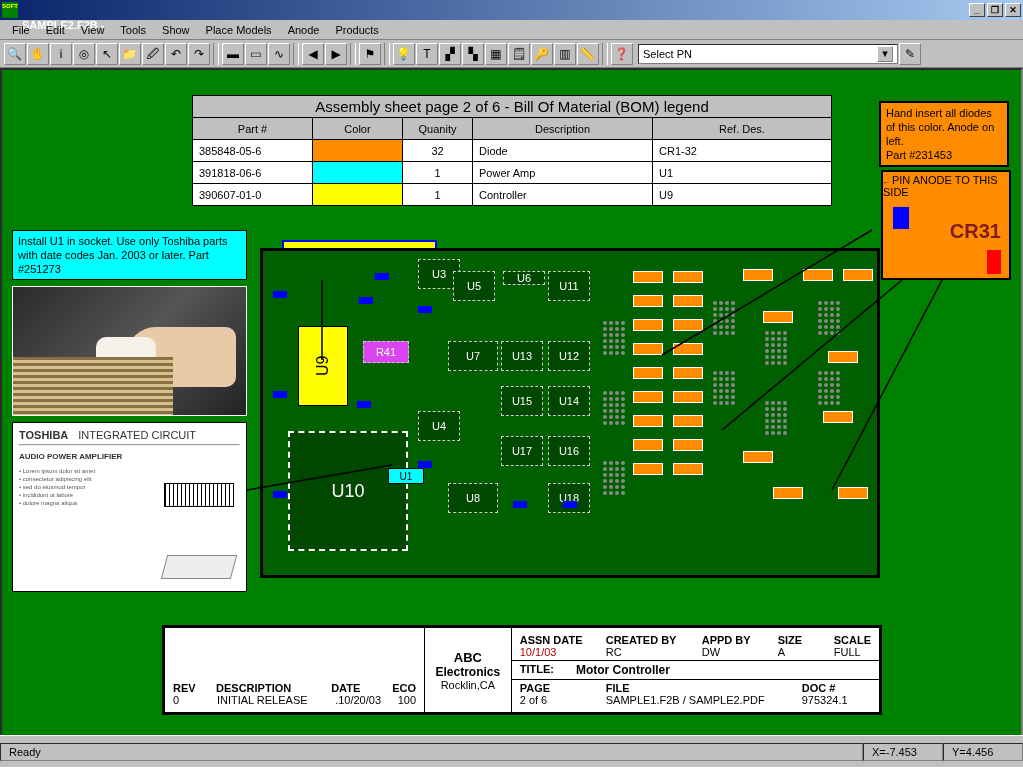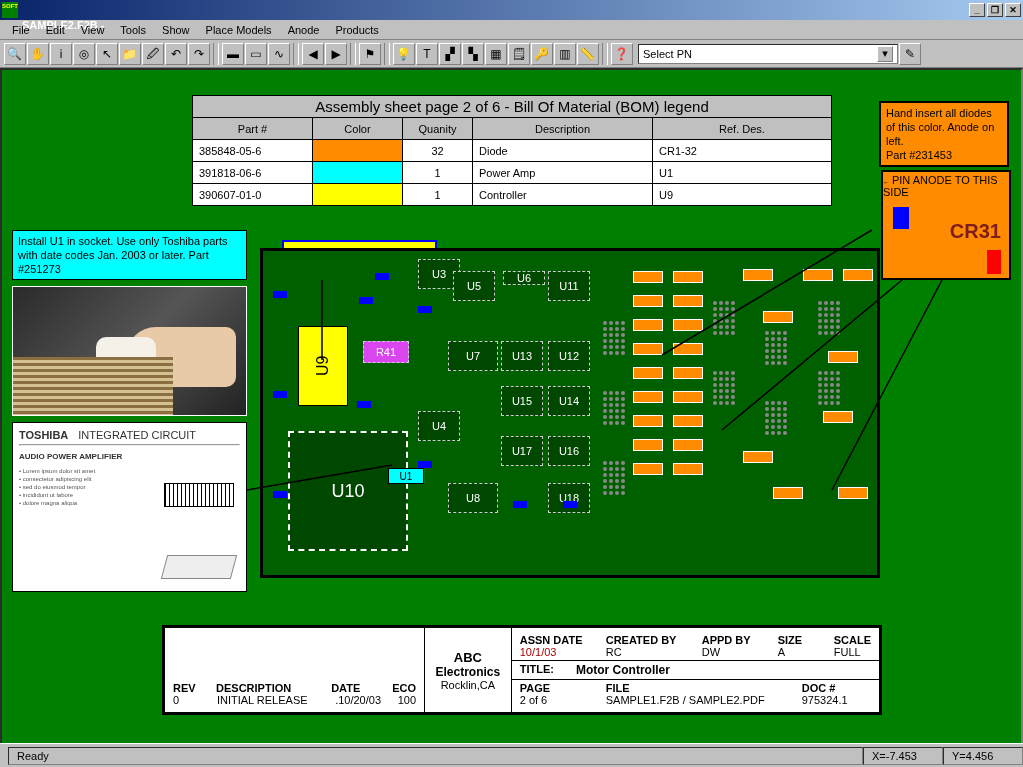--- a/index.html
+++ b/index.html
@@ -11,21 +11,21 @@
 .titlebar .winbtn { width: 16px; height: 14px; background: #c0c0c0; border: 1px solid #fff; border-right-color: #404040; border-bottom-color: #404040; font-size: 9px; text-align: center; line-height: 12px; color: #000; font-weight: bold; cursor: pointer; }
 .menubar { height: 20px; background: #c0c0c0; display: flex; align-items: center; padding: 0 4px; border-bottom: 1px solid #808080; }
 .menubar .mitem { padding: 2px 8px; cursor: pointer; }
 .toolbar { height: 28px; background: #c0c0c0; display: flex; align-items: center; padding: 2px 4px; gap: 1px; border-bottom: 1px solid #808080; }
 .tbtn { width: 22px; height: 22px; background: #c0c0c0; border: 1px solid #fff; border-right-color: #808080; border-bottom-color: #808080; display: flex; align-items: center; justify-content: center; cursor: pointer; font-size: 12px; line-height: 1; }
 .tsep { width: 6px; height: 22px; border-left: 1px solid #808080; border-right: 1px solid #fff; margin: 0 2px; }
 .tsel { width: 260px; height: 20px; background: #fff; border: 1px inset #808080; padding: 0 4px; display: flex; align-items: center; font-size: 14px; margin-left: 4px; }
 .tsel .caret { margin-left: auto; background: #c0c0c0; border: 1px solid #fff; border-right-color: #808080; border-bottom-color: #808080; width: 16px; height: 16px; text-align: center; }
 .workspace { position: absolute; top: 68px; left: 0; right: 0; bottom: 20px; background: #008000; border: 2px inset #808080; }
 .workspace-inner { position: relative; width: 100%; height: 100%; }
-.statusbar { position: absolute; bottom: 0; left: 0; right: 0; height: 24px; background: #c0c0c0; display: flex; align-items: center; border-top: 1px solid #fff; padding-left: 8px; }
+.statusbar { position: absolute; bottom: 0; left: 0; right: 0; height: 32px; background: #c0c0c0; display: flex; align-items: center; border-top: 1px solid #fff; }
 .statusbar .cell { border: 1px inset #808080; padding: 1px 8px; height: 18px; display: flex; align-items: center; }
 
 .bom { position: absolute; left: 190px; top: 25px; width: 640px; background: #fff; color: #000; font-size: 15px; border-collapse: collapse; }
 .bom td, .bom th { border: 1px solid #000; padding: 0 6px; height: 22px; font-weight: normal; text-align: left; }
 .bom .hdr td { background: #c0c0c0; text-align: center; }
 .bom .title td { background: #c0c0c0; text-align: center; font-size: 15px; }
 .colorcell-orange { background: #ff8c00; }
 .colorcell-cyan { background: #00ffff; }
 .colorcell-yellow { background: #ffff00; }
 .q { text-align: center !important; }

